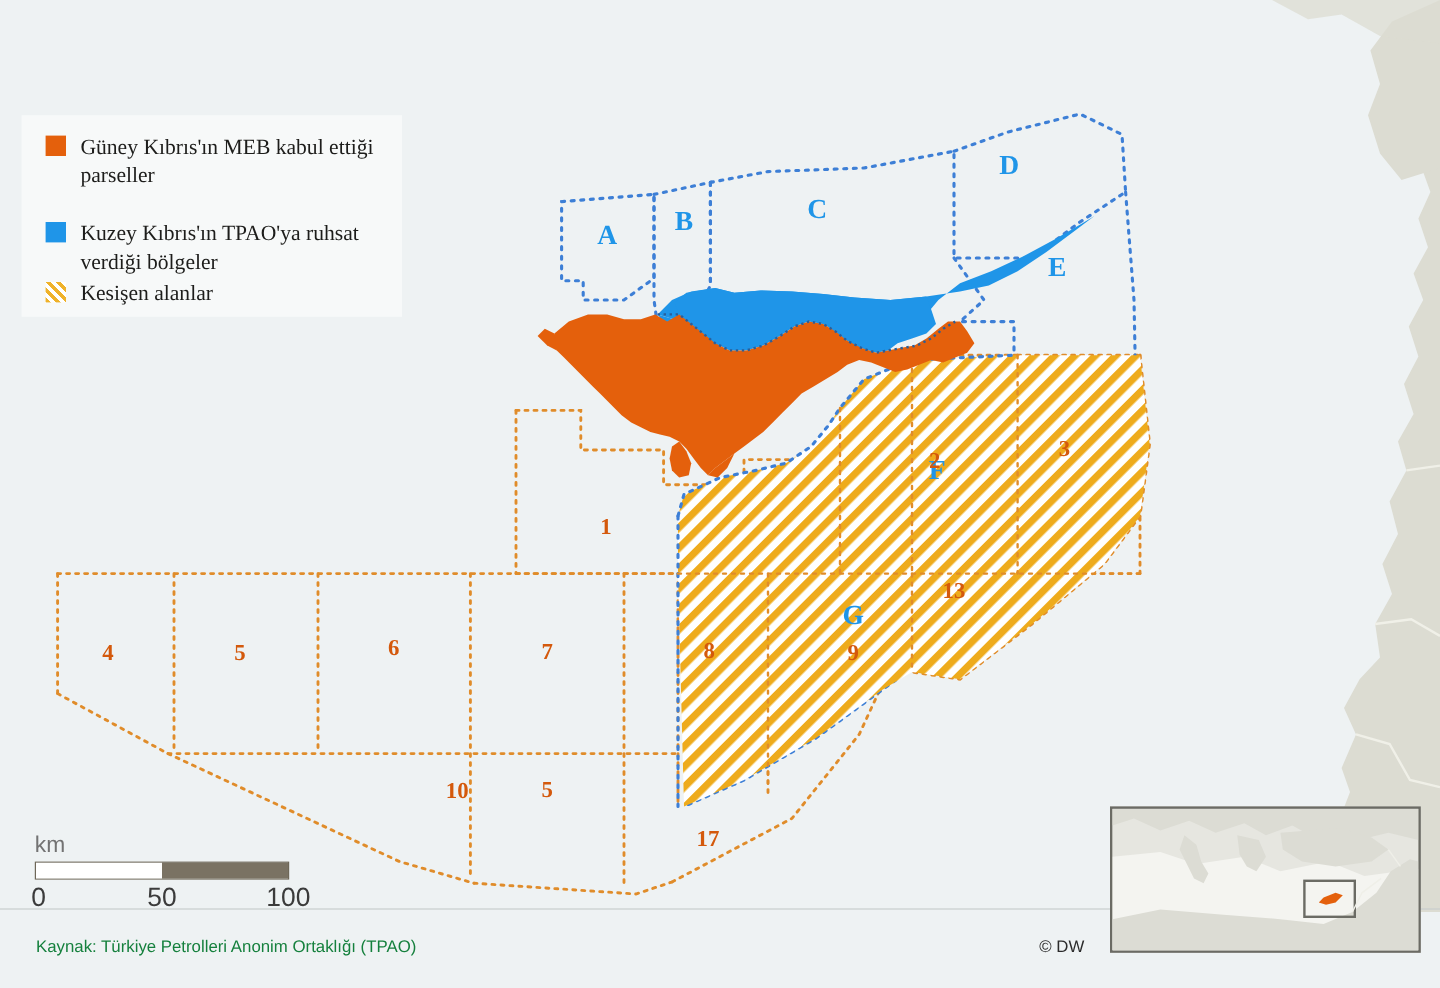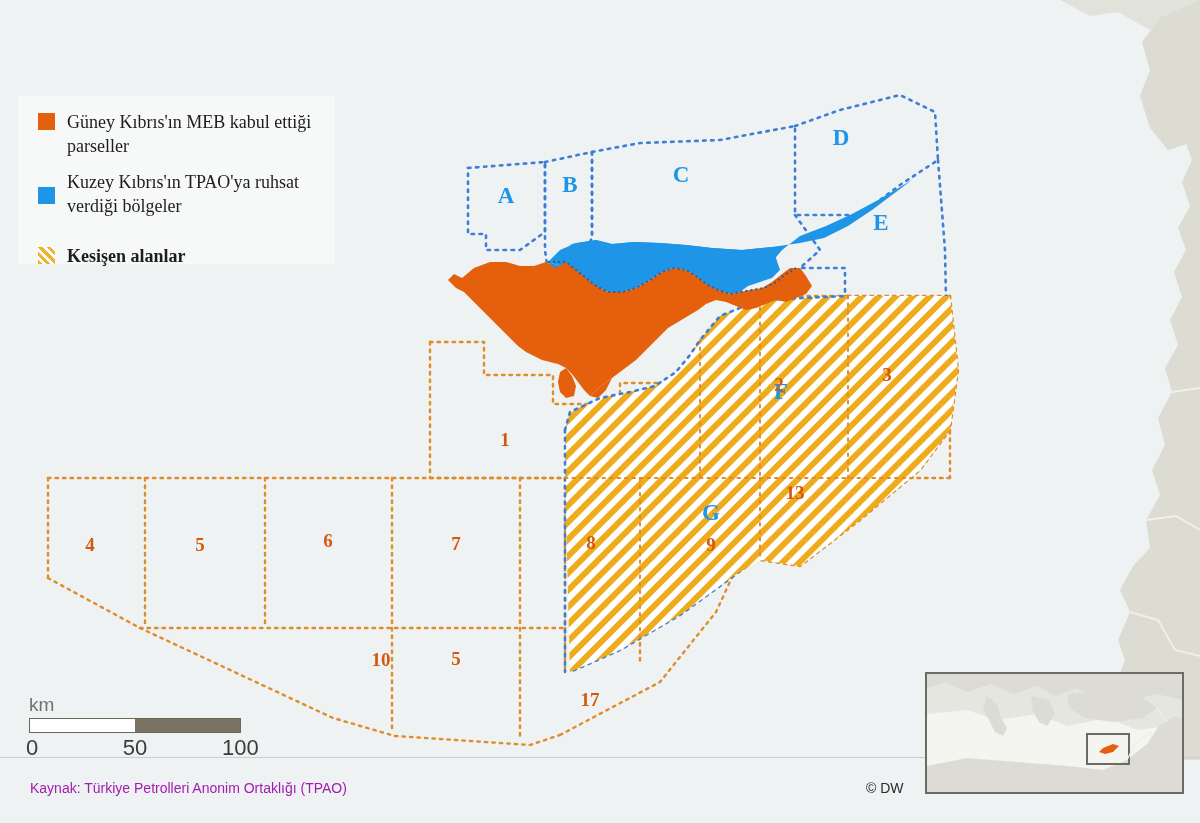--- a/index.html
+++ b/index.html
@@ -25,22 +25,22 @@
   }
 
   
   .legend{
     position:absolute;left:18px;top:96px;width:317px;height:168px;
     background:#f7f9f9;
     z-index:40;
   }
   .legend-row{position:absolute;left:20px;display:flex;align-items:flex-start;}
   .legend-row.r1{top:14px;}
-  .legend-row.r2{top:74px;align-items:center;}
-  .legend-row.r3{top:148px;font-weight:bold;}
+  .legend-row.r2{top:86px;}
+  .legend-row.r3{top:136px;}
   .sw{width:17px;height:17px;flex:0 0 17px;margin-top:3px;}
   .sw-orange{background:#e4600c;}
   .sw-blue{background:#1f95e8;}
   .sw-hatch{
     background:
       repeating-linear-gradient(45deg,
         #efb22a 0 3px, #ffffff 3px 6px);
   }
   .legend-text{
     margin-left:12px;
@@ -91,21 +91,21 @@
   }
   .inset svg{display:block;width:100%;height:100%;}
 
   
   .footer-rule{
     position:absolute;left:0;top:757px;width:1200px;height:1px;background:#c9cdce;
   }
   .source{
     position:absolute;left:30px;top:780px;
     font-family:"Liberation Sans", sans-serif;
-    font-size:14px;color:#a21caf;
+    font-size:14px;color:#15803d;
   }
   .credit{
     position:absolute;left:866px;top:780px;
     font-family:"Liberation Sans", sans-serif;
     font-size:14px;color:#2b2b2b;
   }
 </style>
 </head>
 <body>
 

